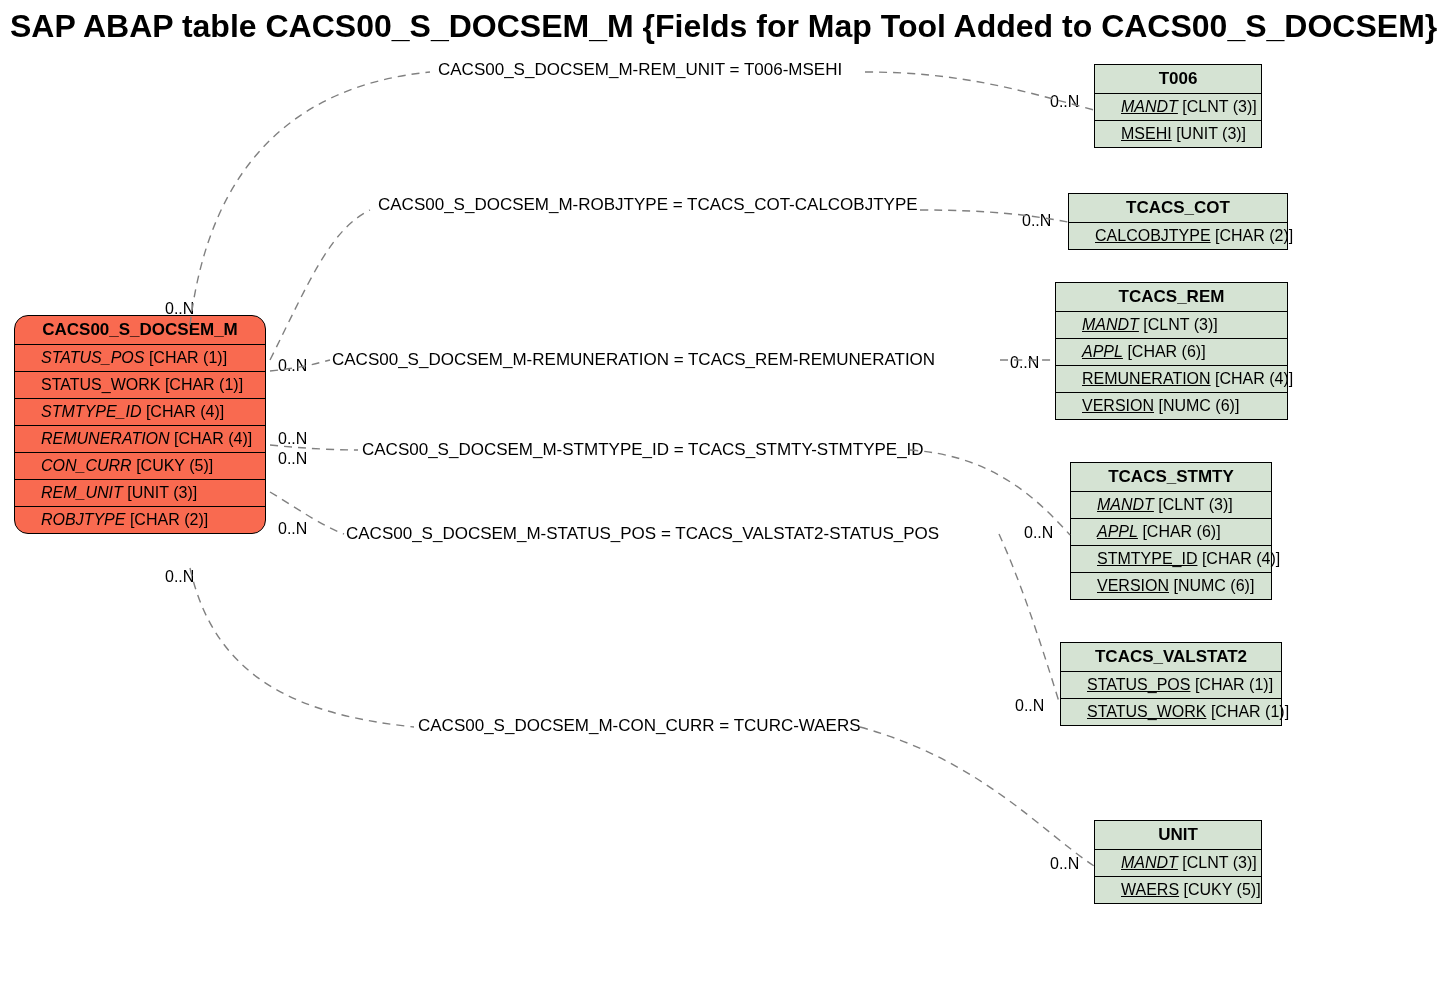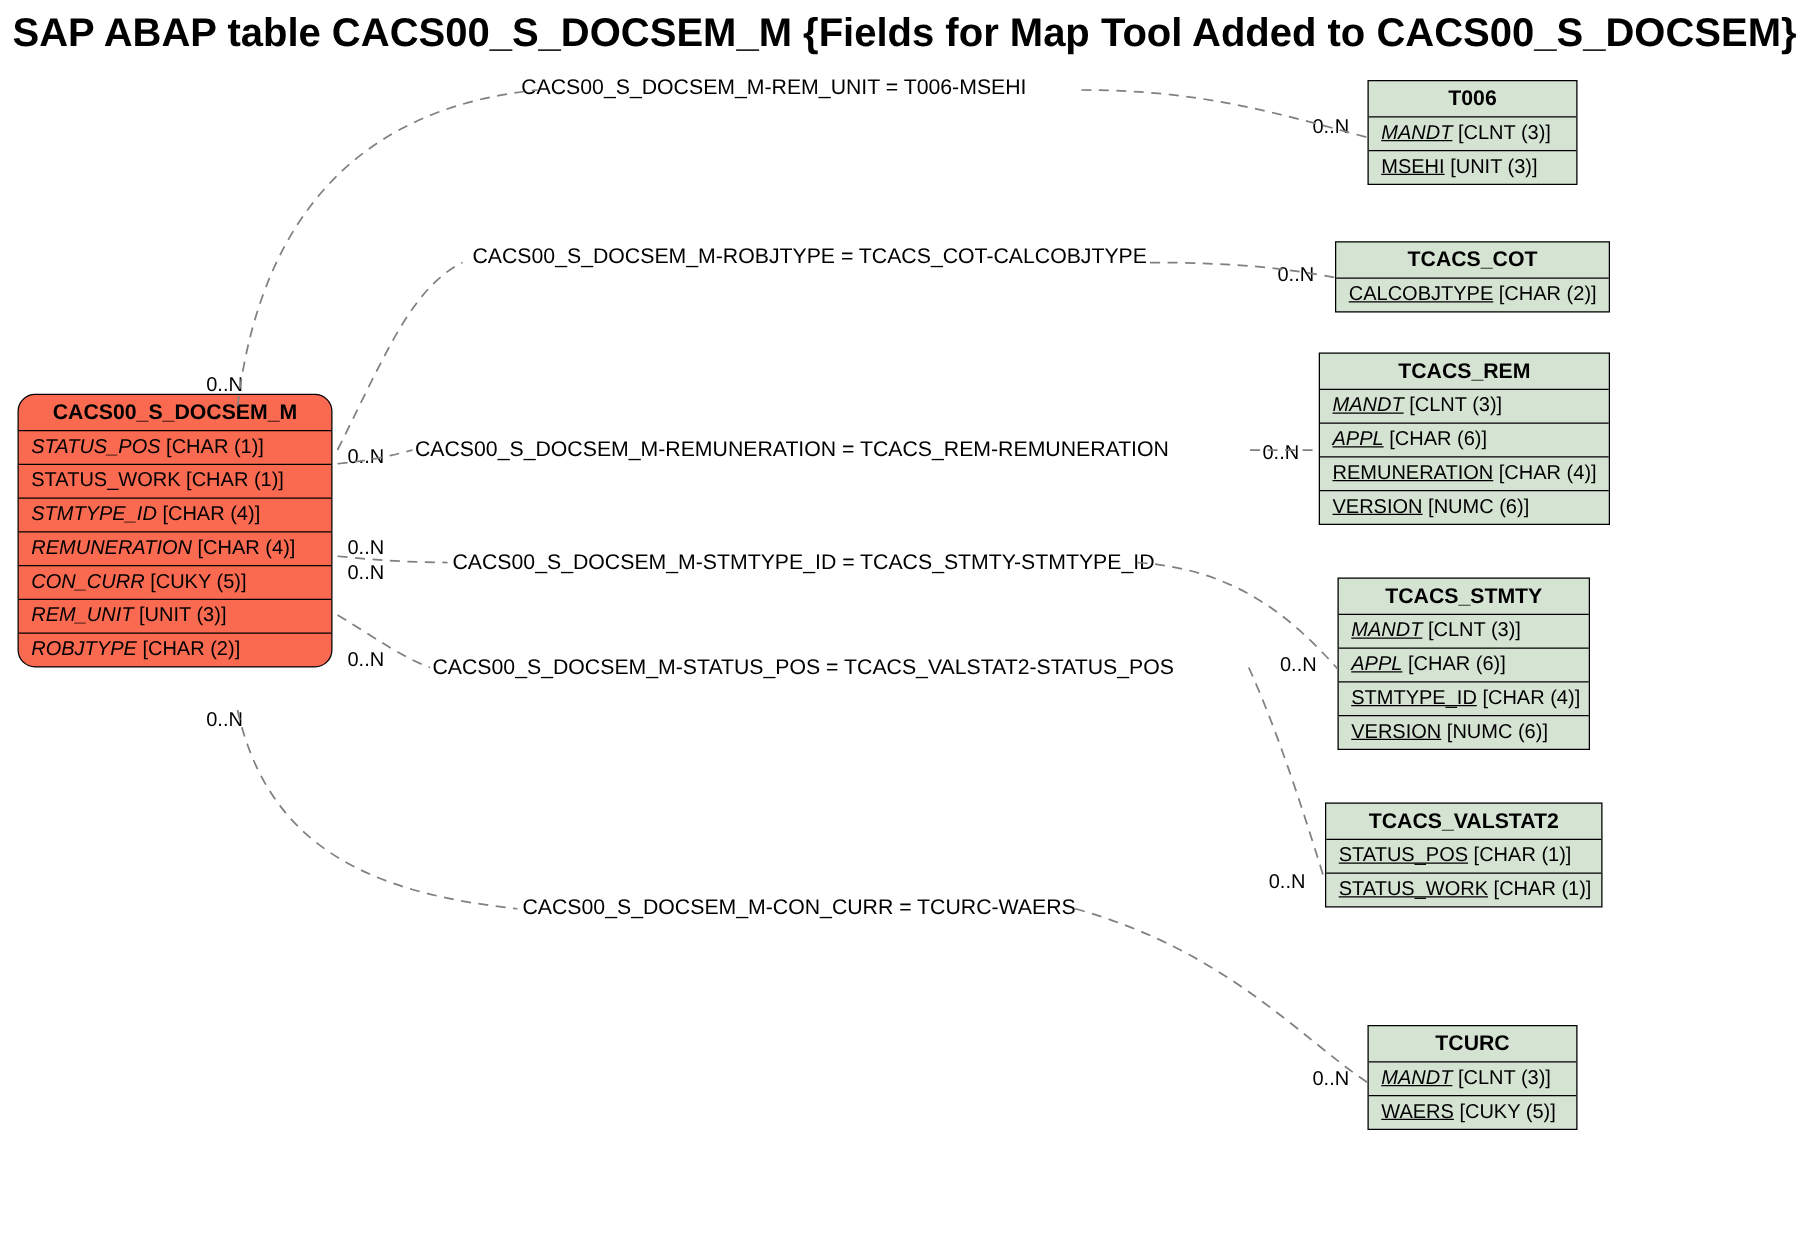--- a/index.html
+++ b/index.html
@@ -21,21 +21,21 @@
   }
   .entity {
     position: absolute;
     border: 1.5px solid #000;
     background: #d5e3d3;
   }
   .entity.main {
     background: #f96a50;
   }
   .entity-row {
-    padding: 4px 10px;
+    padding: 4px 26px;
     border-top: 1.5px solid #000;
     font-size: 16px;
     white-space: nowrap;
   }
   .entity-row:first-child {
     border-top: none;
     font-weight: bold;
     text-align: center;
     font-size: 17px;
   }
@@ -110,26 +110,26 @@
   <div class="entity-row"><span class="underline">VERSION</span> <span>[NUMC (6)]</span></div>
 </div>
 
 <div class="entity" style="left:1060px; top:642px; width:220px;">
   <div class="entity-row">TCACS_VALSTAT2</div>
   <div class="entity-row"><span class="underline">STATUS_POS</span> <span>[CHAR (1)]</span></div>
   <div class="entity-row"><span class="underline">STATUS_WORK</span> <span>[CHAR (1)]</span></div>
 </div>
 
 <div class="entity" style="left:1094px; top:820px; width:166px;">
-  <div class="entity-row">TCURC</div>
+  <div class="entity-row">UNIT</div>
   <div class="entity-row"><span class="underline italic">MANDT</span> <span>[CLNT (3)]</span></div>
   <div class="entity-row"><span class="underline">WAERS</span> <span>[CUKY (5)]</span></div>
 </div>
 
-<div class="rel-label" style="left:417px; top:60px;">CACS00_S_DOCSEM_M-REM_UNIT = T006-MSEHI</div>
+<div class="rel-label" style="left:438px; top:60px;">CACS00_S_DOCSEM_M-REM_UNIT = T006-MSEHI</div>
 <div class="rel-label" style="left:378px; top:195px;">CACS00_S_DOCSEM_M-ROBJTYPE = TCACS_COT-CALCOBJTYPE</div>
 <div class="rel-label" style="left:332px; top:350px;">CACS00_S_DOCSEM_M-REMUNERATION = TCACS_REM-REMUNERATION</div>
 <div class="rel-label" style="left:362px; top:440px;">CACS00_S_DOCSEM_M-STMTYPE_ID = TCACS_STMTY-STMTYPE_ID</div>
 <div class="rel-label" style="left:346px; top:524px;text-align:center;">CACS00_S_DOCSEM_M-STATUS_POS = TCACS_VALSTAT2-STATUS_POS</div>
 <div class="rel-label" style="left:418px; top:716px;">CACS00_S_DOCSEM_M-CON_CURR = TCURC-WAERS</div>
 
 <div class="card-label" style="left:165px; top:300px;">0..N</div>
 <div class="card-label" style="left:278px; top:357px;">0..N</div>
 <div class="card-label" style="left:278px; top:430px;">0..N</div>
 <div class="card-label" style="left:278px; top:450px;">0..N</div>

